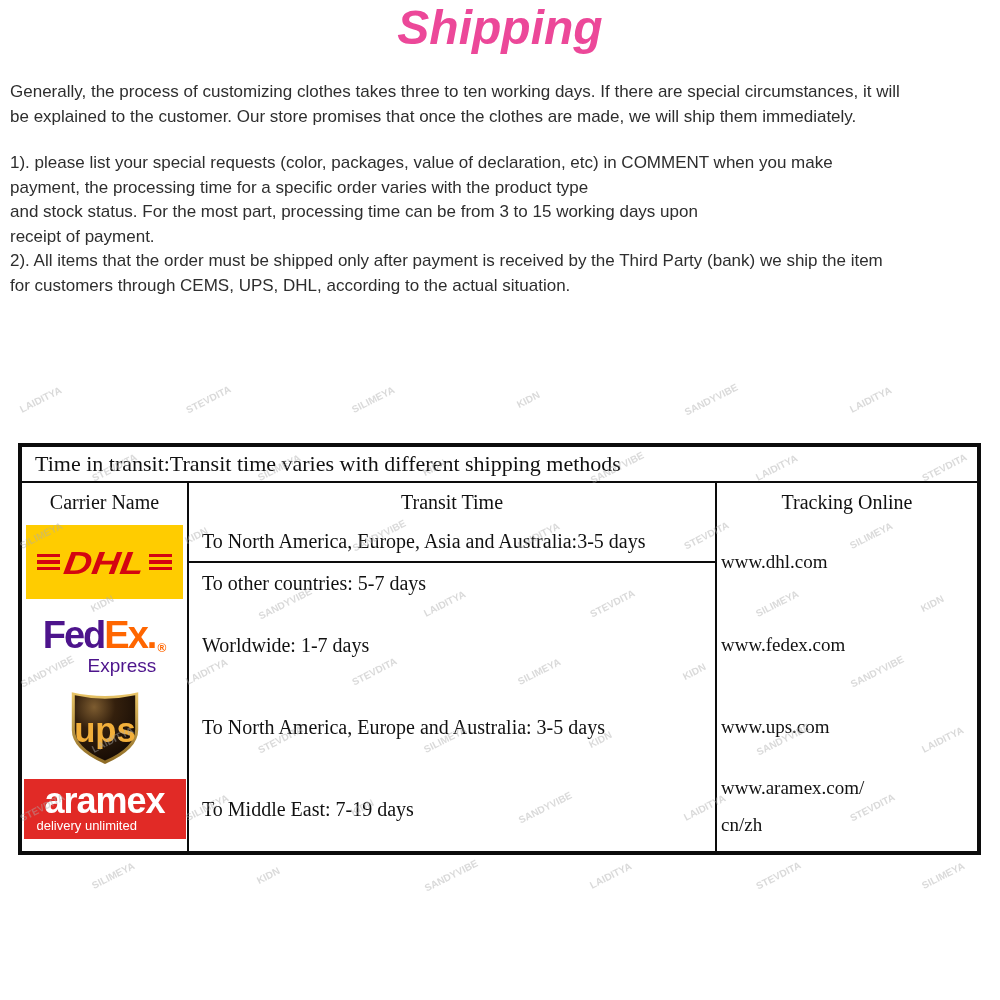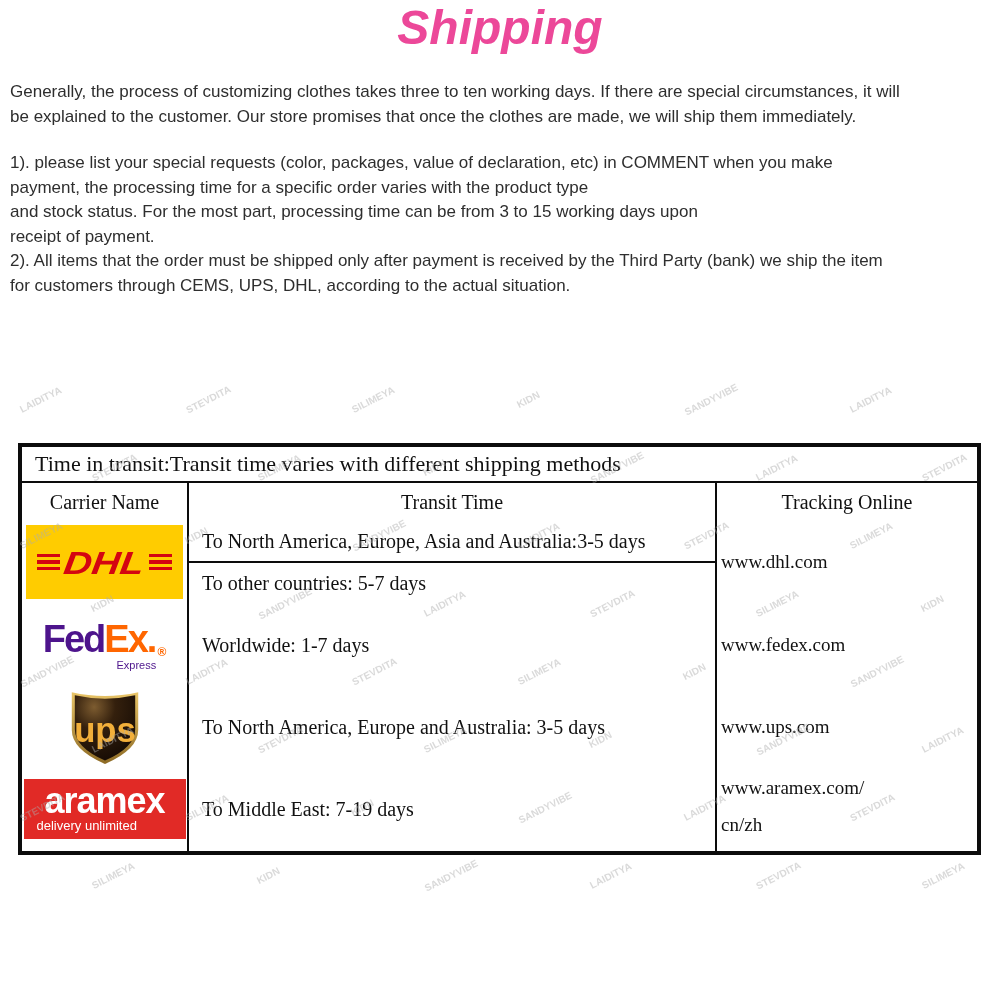--- a/index.html
+++ b/index.html
@@ -86,21 +86,21 @@
   }
 
   
   .fedex-logo { font-family:"Liberation Sans",sans-serif; text-align:center; line-height:1; }
   .fedex-main { font-size:38px; font-weight:bold; letter-spacing:-2px; }
   .fedex-fed { color:#4D148C; }
   .fedex-ex  { color:#FF6600; }
   .fedex-dot { color:#FF6600; letter-spacing:0; }
   .fedex-reg { font-size:12px; color:#FF6600; vertical-align:-4px; letter-spacing:0; }
   .fedex-sub { display:block; text-align:right; padding-right:10px; margin-top:2px;
-               font-size:11px; color:#4D148C; letter-spacing:0; }
+               font-size:19px; color:#4D148C; letter-spacing:0; }
 
   
   .ups-logo svg { display:block; }
 
   
   .aramex-logo {
     width:162px; height:60px;
     background:#E12A26; color:#fff;
     font-family:"Liberation Sans",sans-serif;
     display:flex; flex-direction:column; justify-content:center;

